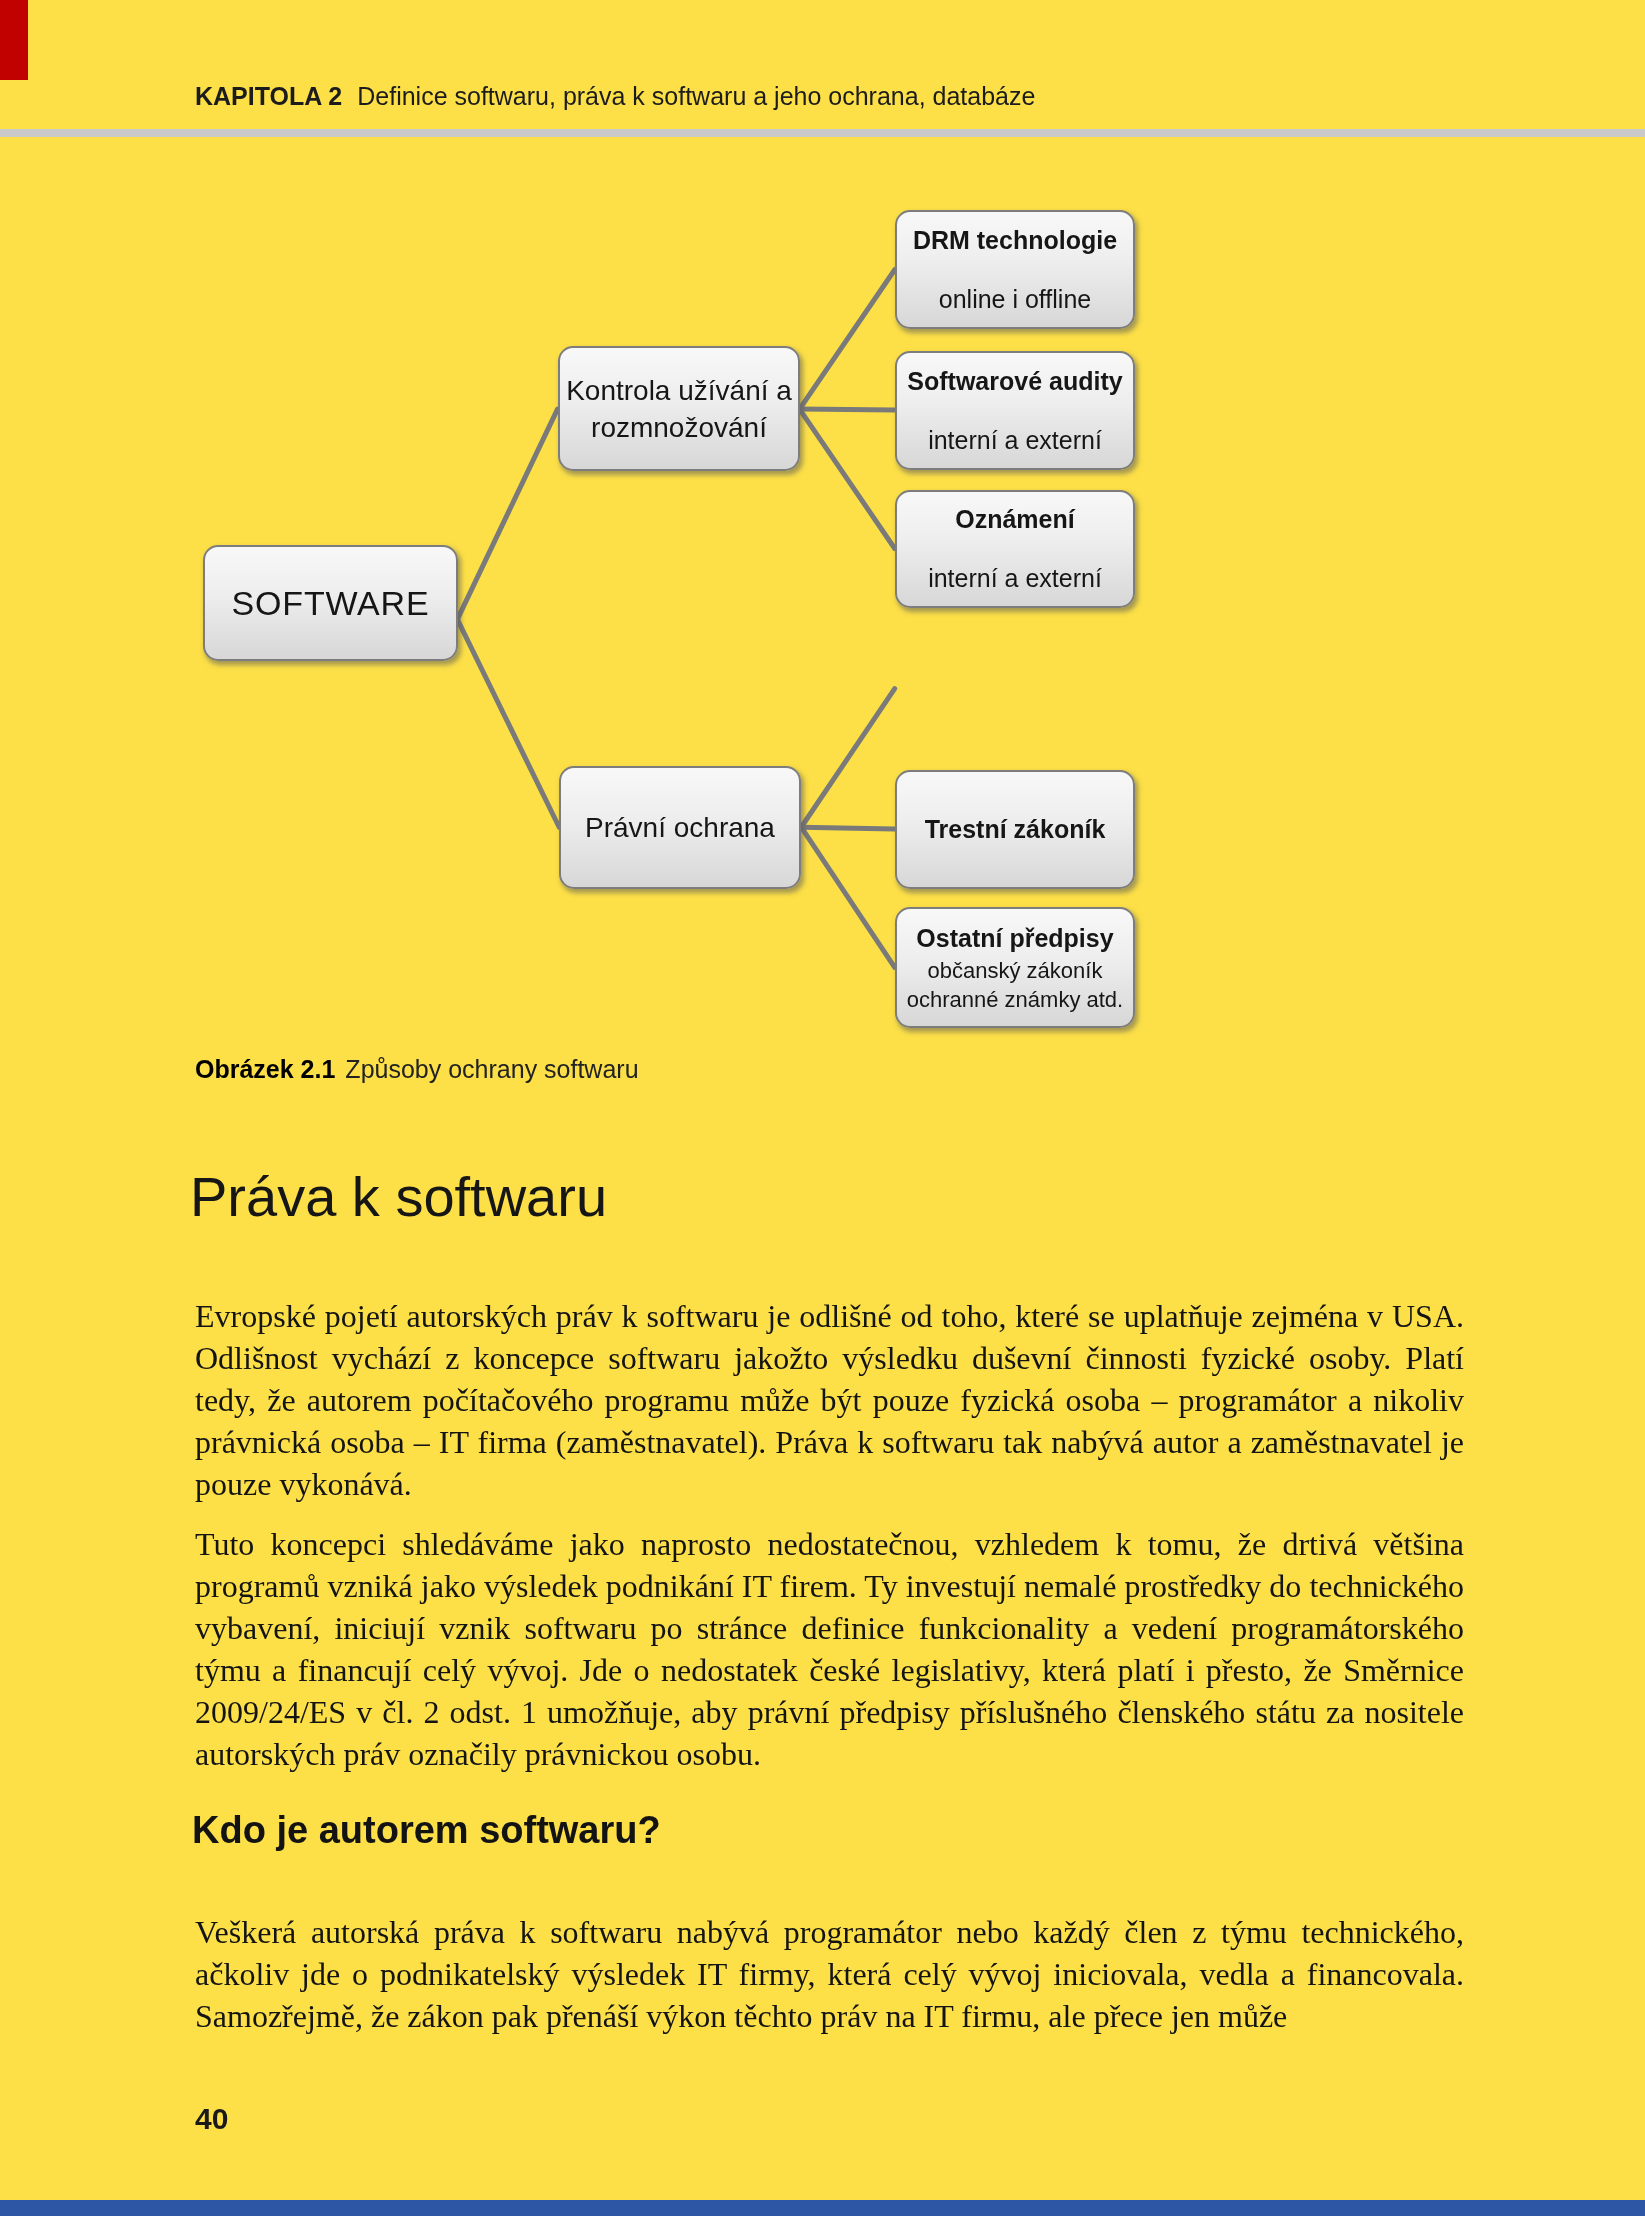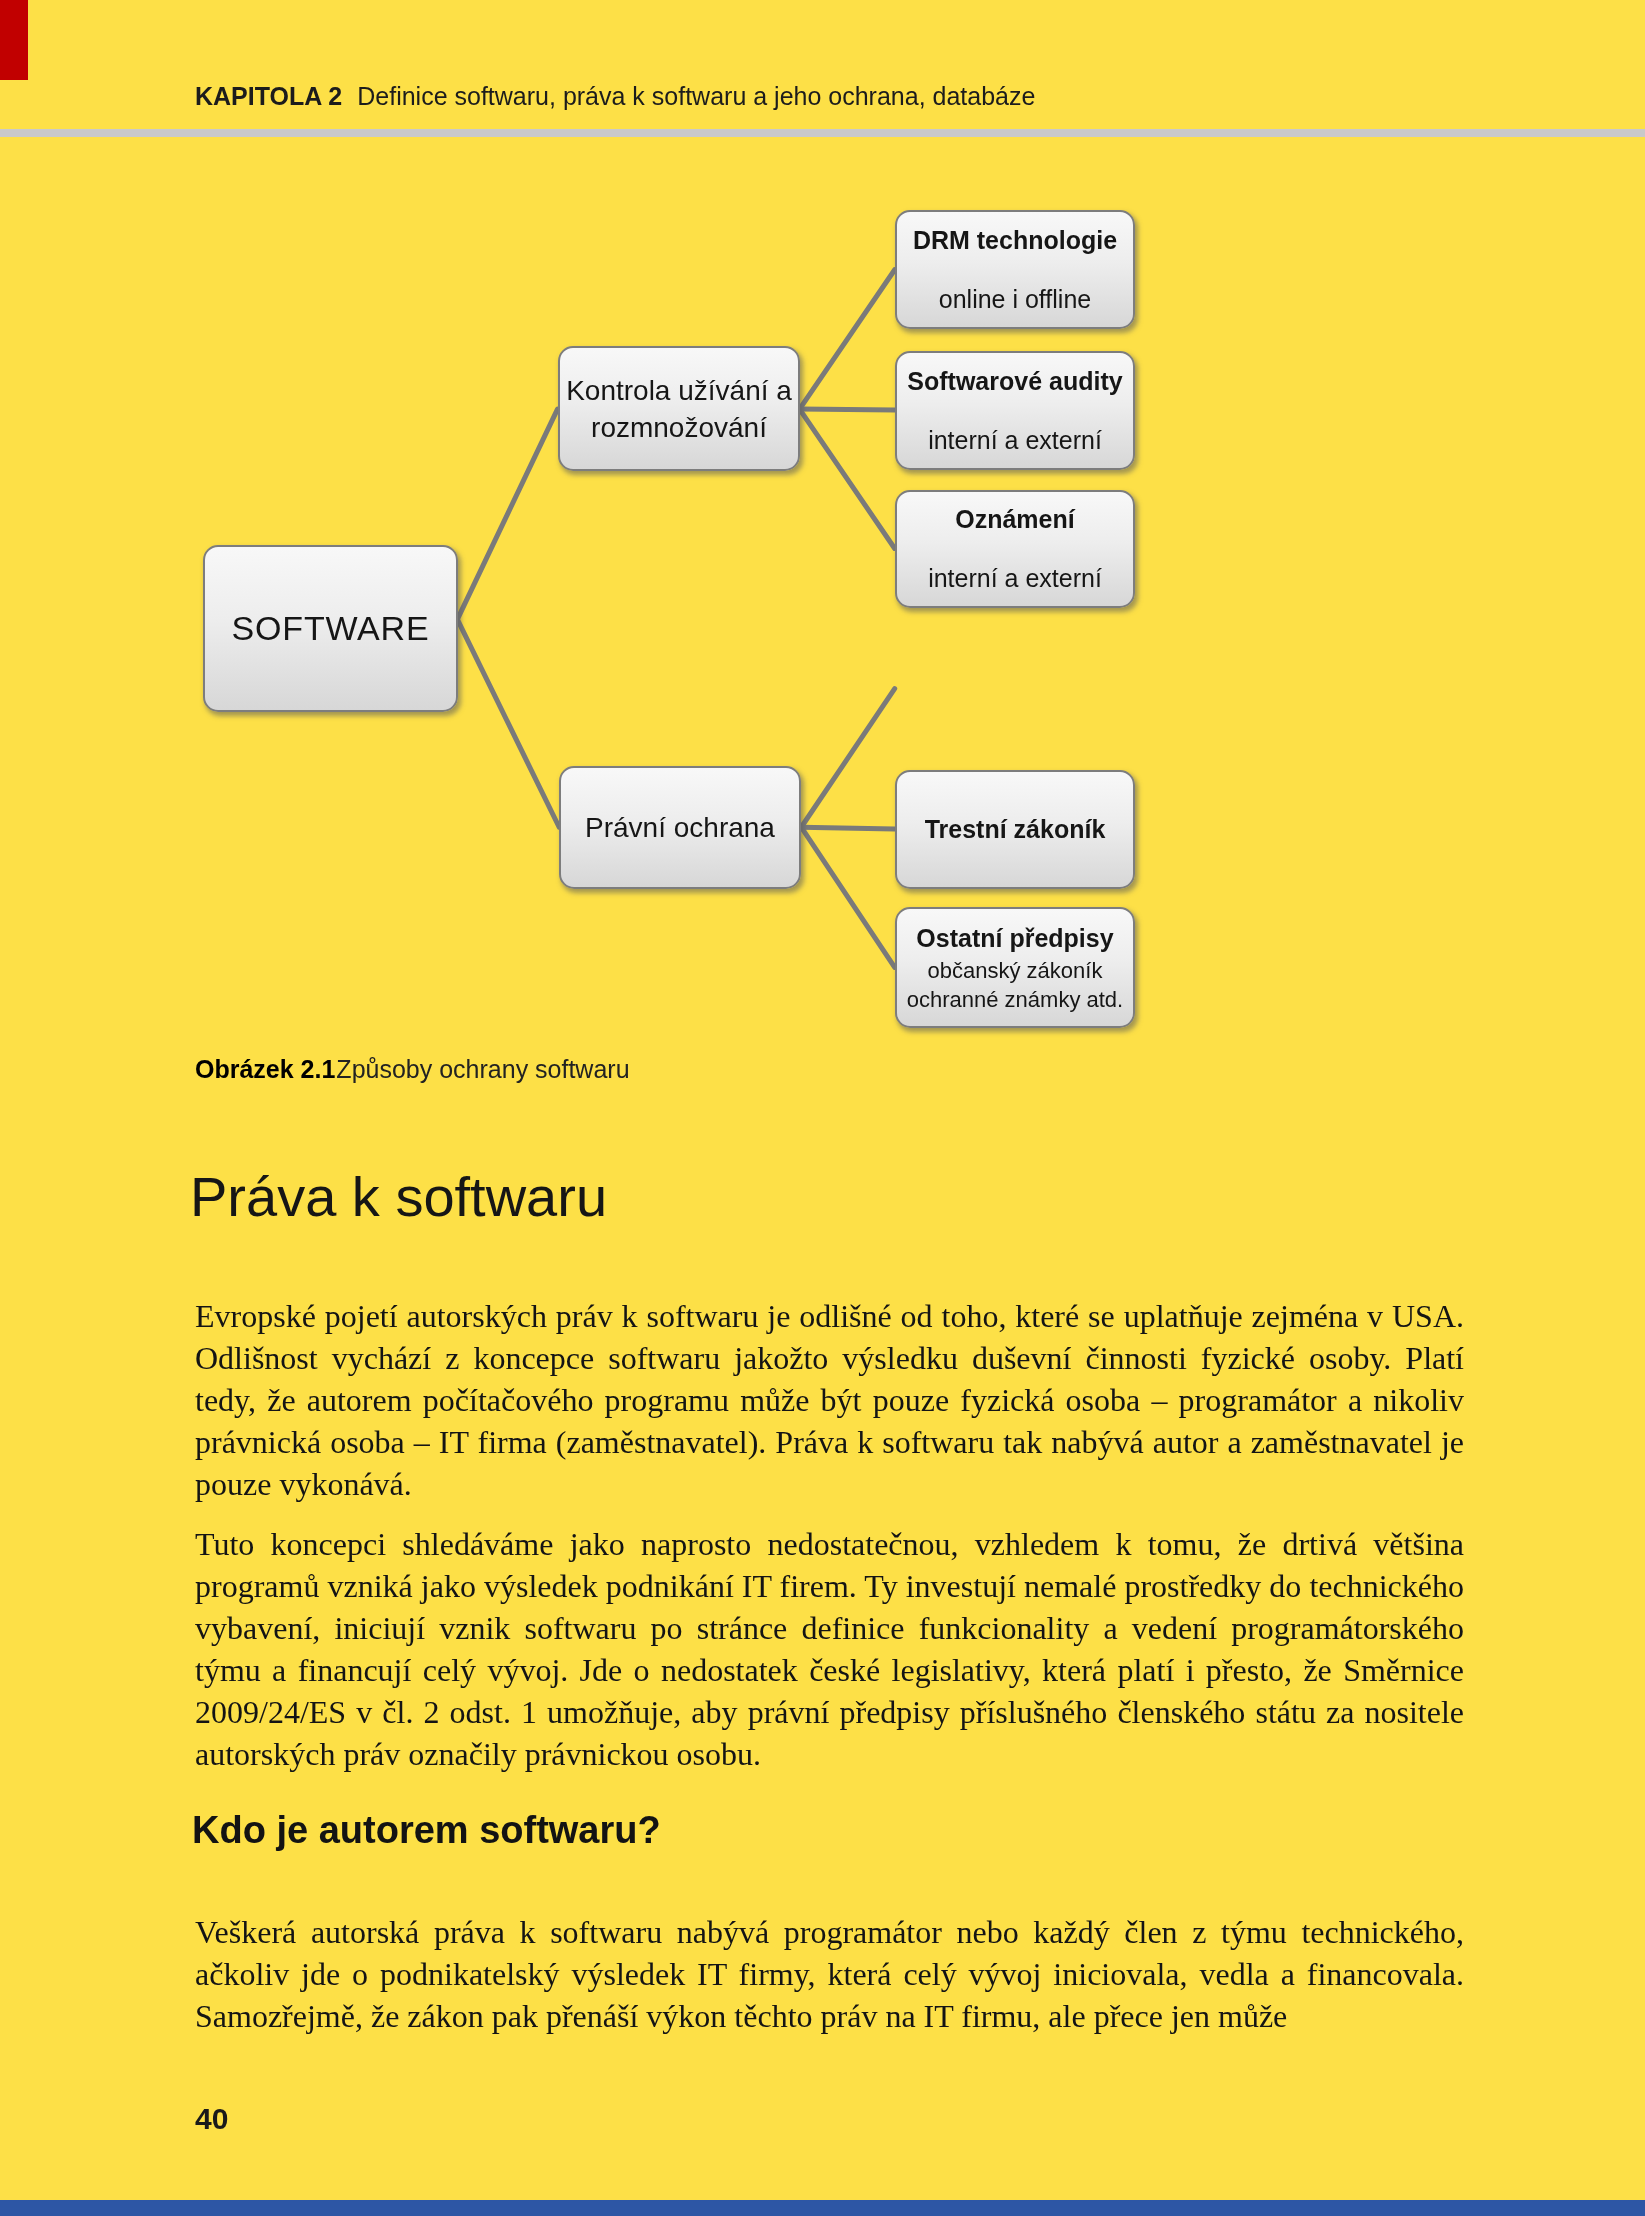--- a/index.html
+++ b/index.html
@@ -36,39 +36,39 @@
     border-radius:15px;
     background:linear-gradient(180deg,#f8f8f8 0%,#ededed 45%,#d7d7d7 100%);
     box-shadow:2.5px 3.3px 5px rgba(90,90,90,.55);
     display:flex;flex-direction:column;align-items:center;justify-content:center;
     text-align:center;color:#161616;
   }
   .dbox .t-reg{font-size:28px;line-height:37px;font-weight:normal;}
   .dbox .t-bold{font-size:25px;line-height:33px;font-weight:bold;}
   .dbox .t-sub{font-size:25px;line-height:33px;font-weight:normal;margin-top:26px;}
   .dbox .t-sub2{font-size:22px;line-height:27.5px;font-weight:normal;margin-top:6.7px;}
-  .box-software{left:203px;top:545px;width:255px;height:167px;align-items:center;}
+  .box-software{left:203px;top:545px;width:255px;height:116px;align-items:center;}
   .box-software .t-reg{font-size:34px;letter-spacing:0.8px;}
   .box-kontrola{left:558px;top:346px;width:242px;height:125px;}
   .box-pravni{left:559px;top:766px;width:242px;height:123px;}
   .leaf{left:895px;width:240px;}
   .box-drm{top:210px;height:119px;}
   .box-audity{top:351px;height:119px;}
   .box-oznameni{top:490px;height:118px;}
   .box-autorsky{top:629px;height:120px;}
   .box-trestni{top:770px;height:119px;}
   .box-ostatni{top:907px;height:121px;}
   .box-ostatni .t-sub2{margin-top:1.7px;}
 
   
   .figure-caption{
     position:absolute;left:195px;top:1053px;
     font-size:25px;line-height:33px;color:#222;white-space:nowrap;
   }
-  .figure-caption .cap-label{font-weight:bold;color:#000;margin-right:1px;}
+  .figure-caption .cap-label{font-weight:bold;color:#000;margin-right:10px;}
 
   
   .h1{
     position:absolute;left:190px;top:1165px;
     font-size:56px;line-height:63px;font-weight:300;color:#161616;
     letter-spacing:0px;white-space:nowrap;
   }
   .h2{
     position:absolute;left:192px;top:1806px;
     font-size:38px;line-height:48px;font-weight:600;color:#131313;

